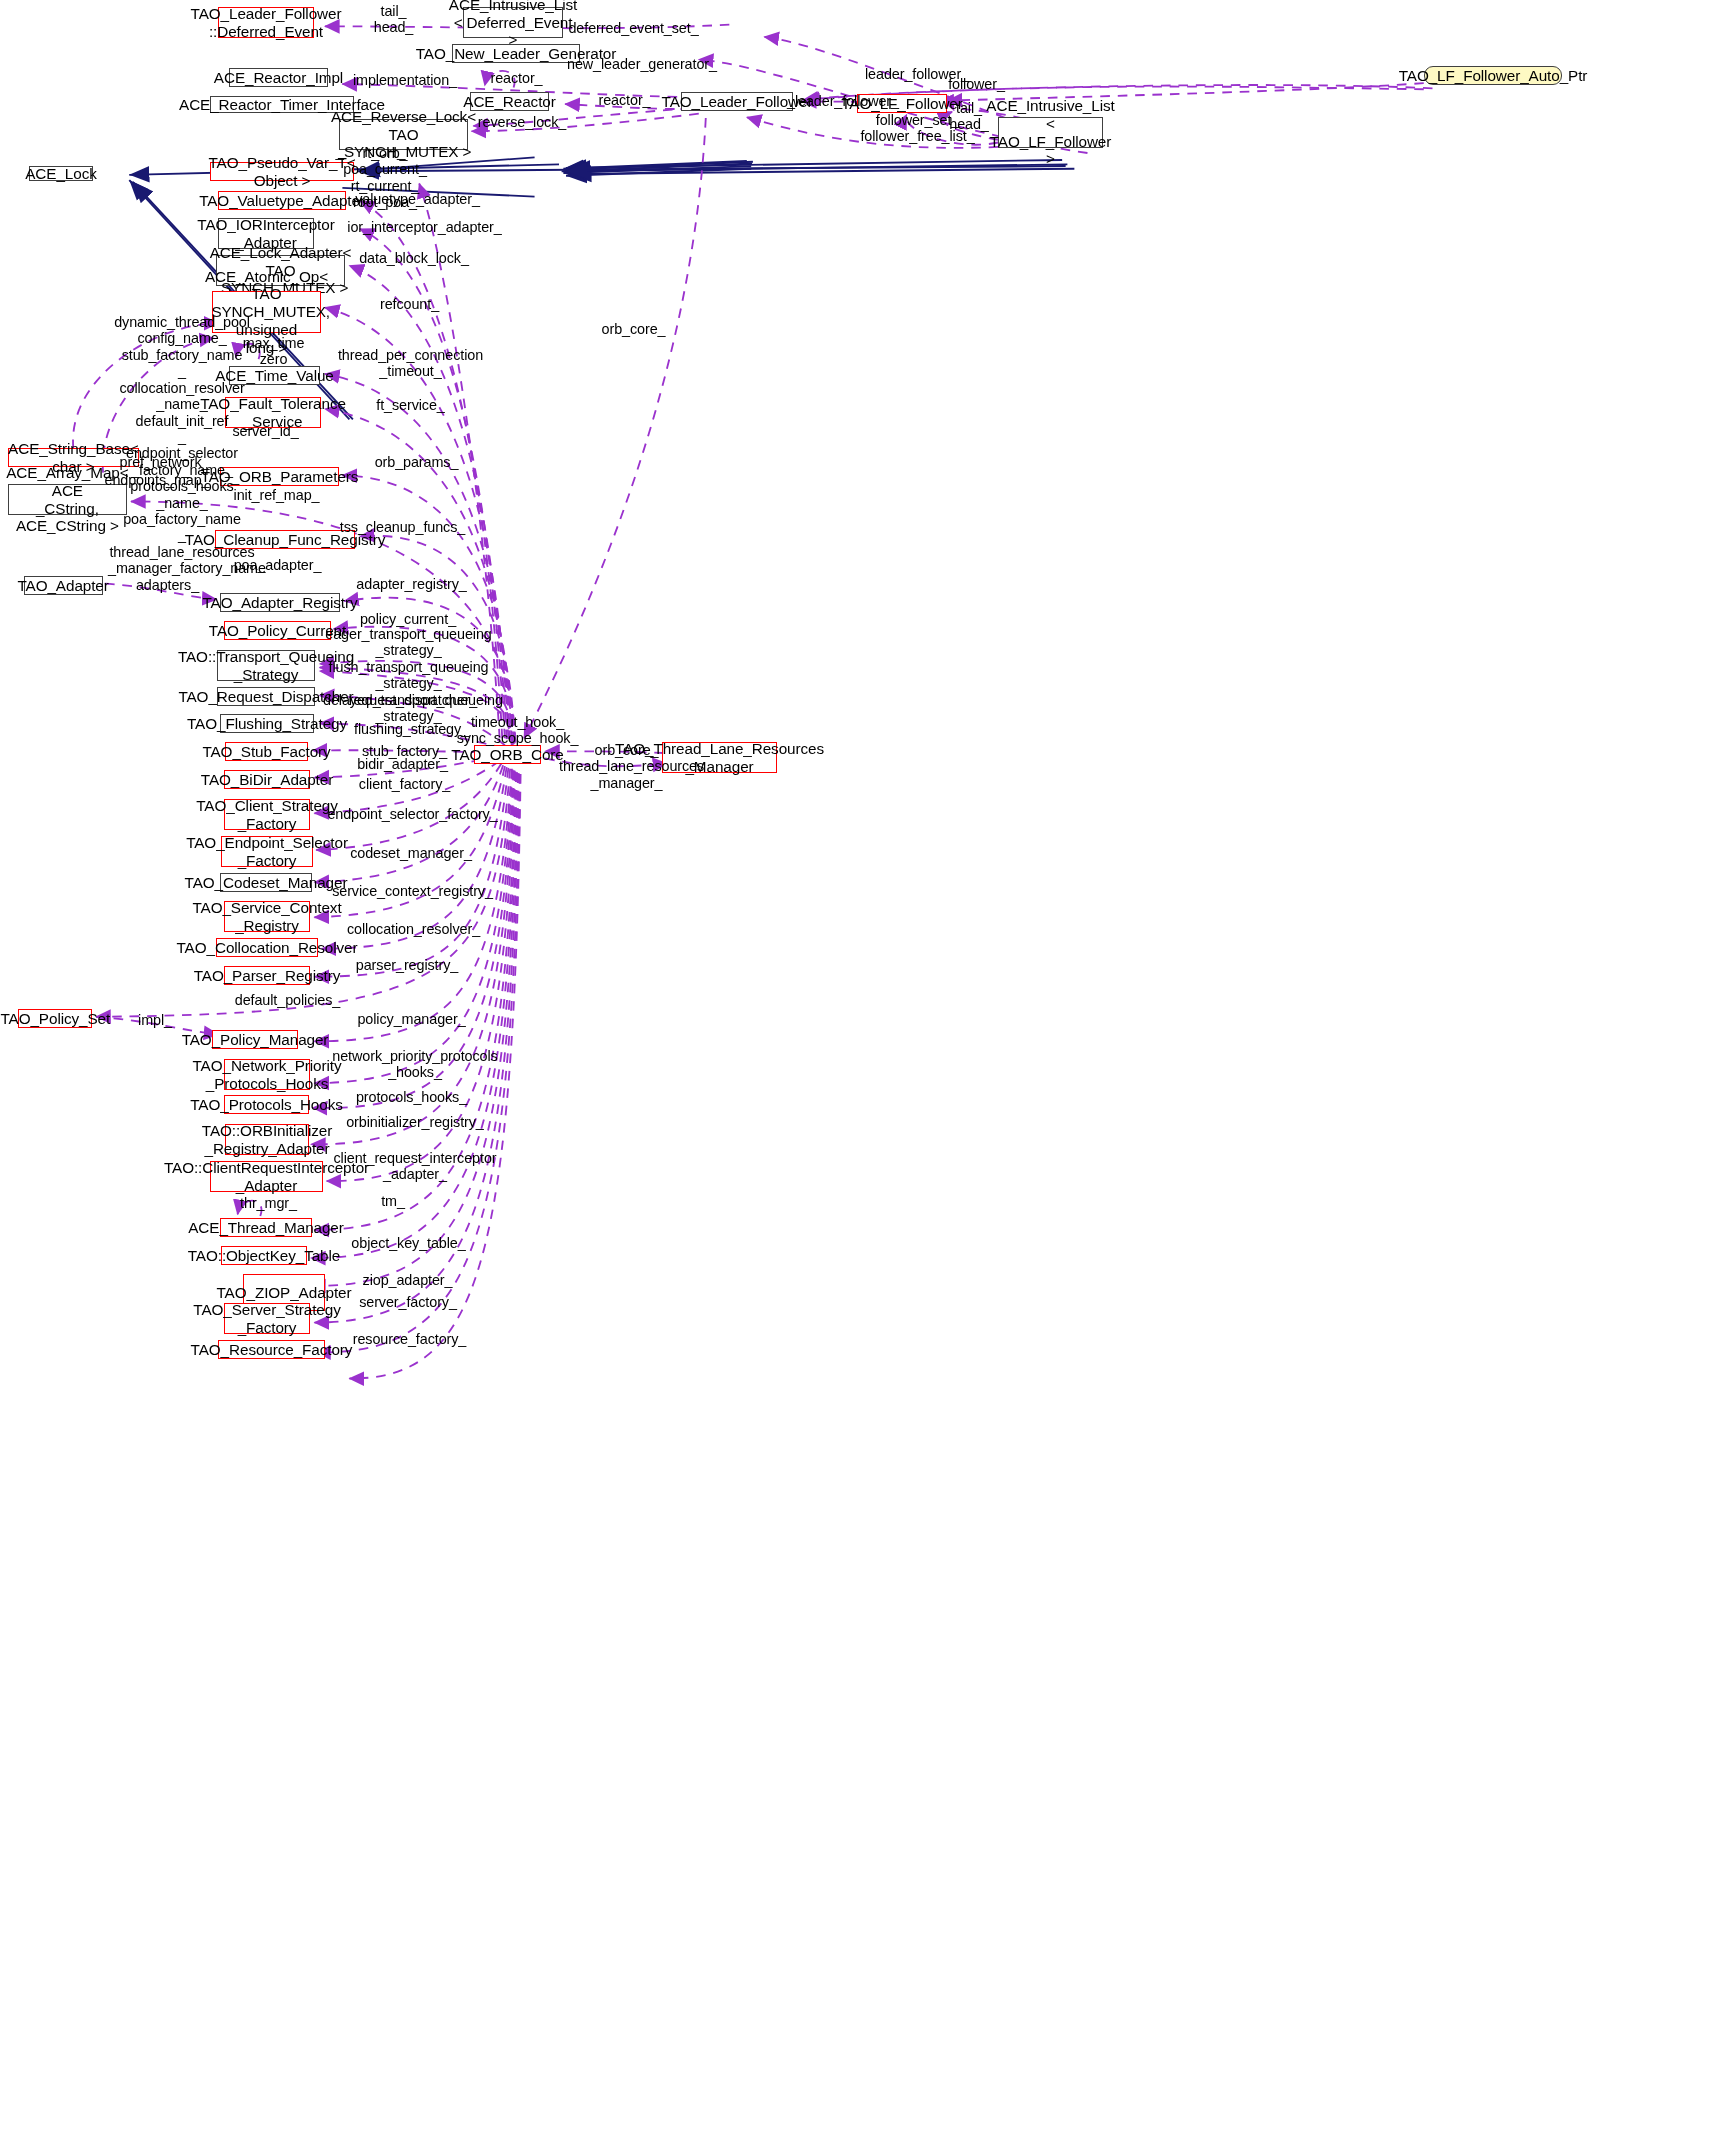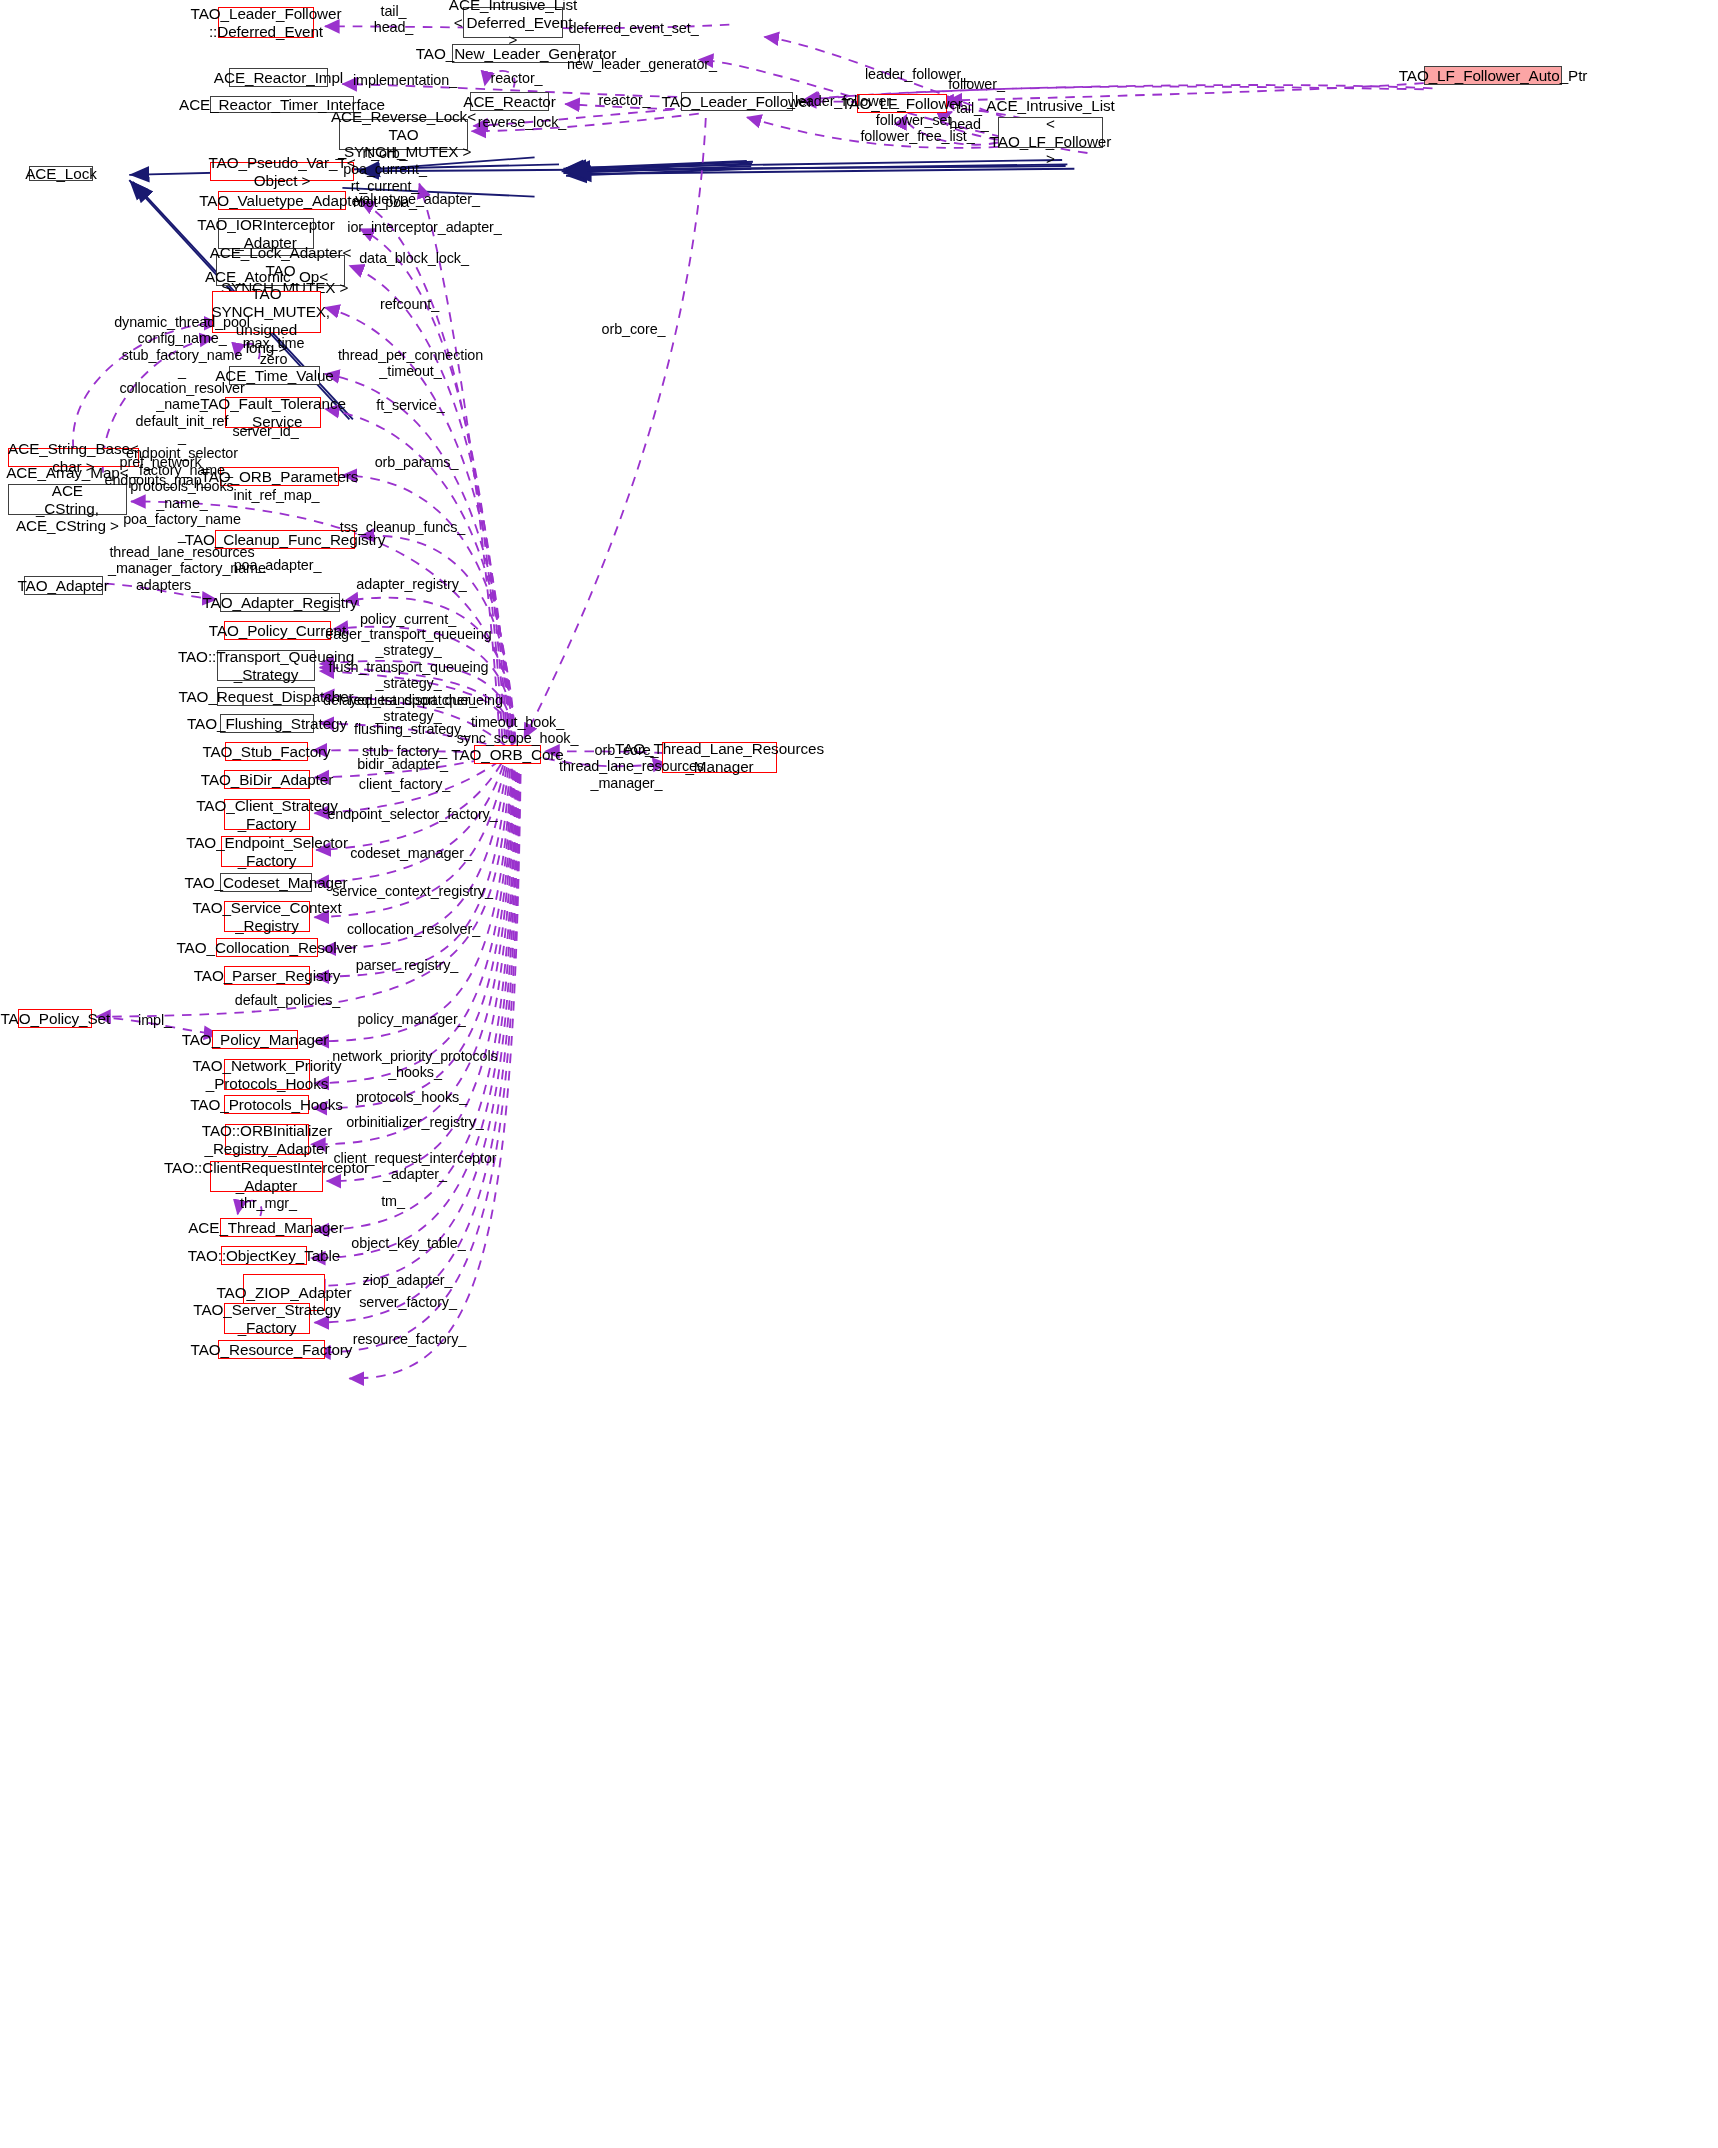--- a/index.html
+++ b/index.html
@@ -16,21 +16,21 @@
     display:flex;align-items:center;justify-content:center;
     text-align:center;
     font-size:15.3px;
     line-height:1.16;
     color:#000;
     padding:1.7px 4.4px;
     white-space:pre-line;
     letter-spacing:-0.1px;
   }
   .node.red{border-color:#ff0000;}
-  .node.filled{background:#fca5a5;border-color:#404040;}
+  .node.filled{background:#fef9c3;border-color:#404040;border-radius:9px;}
 
   .elabel{
     position:absolute;
     font-size:14.4px;
     line-height:1.14;
     color:#000;
     white-space:pre-line;
     text-align:center;
     letter-spacing:-0.1px;
     pointer-events:none;

